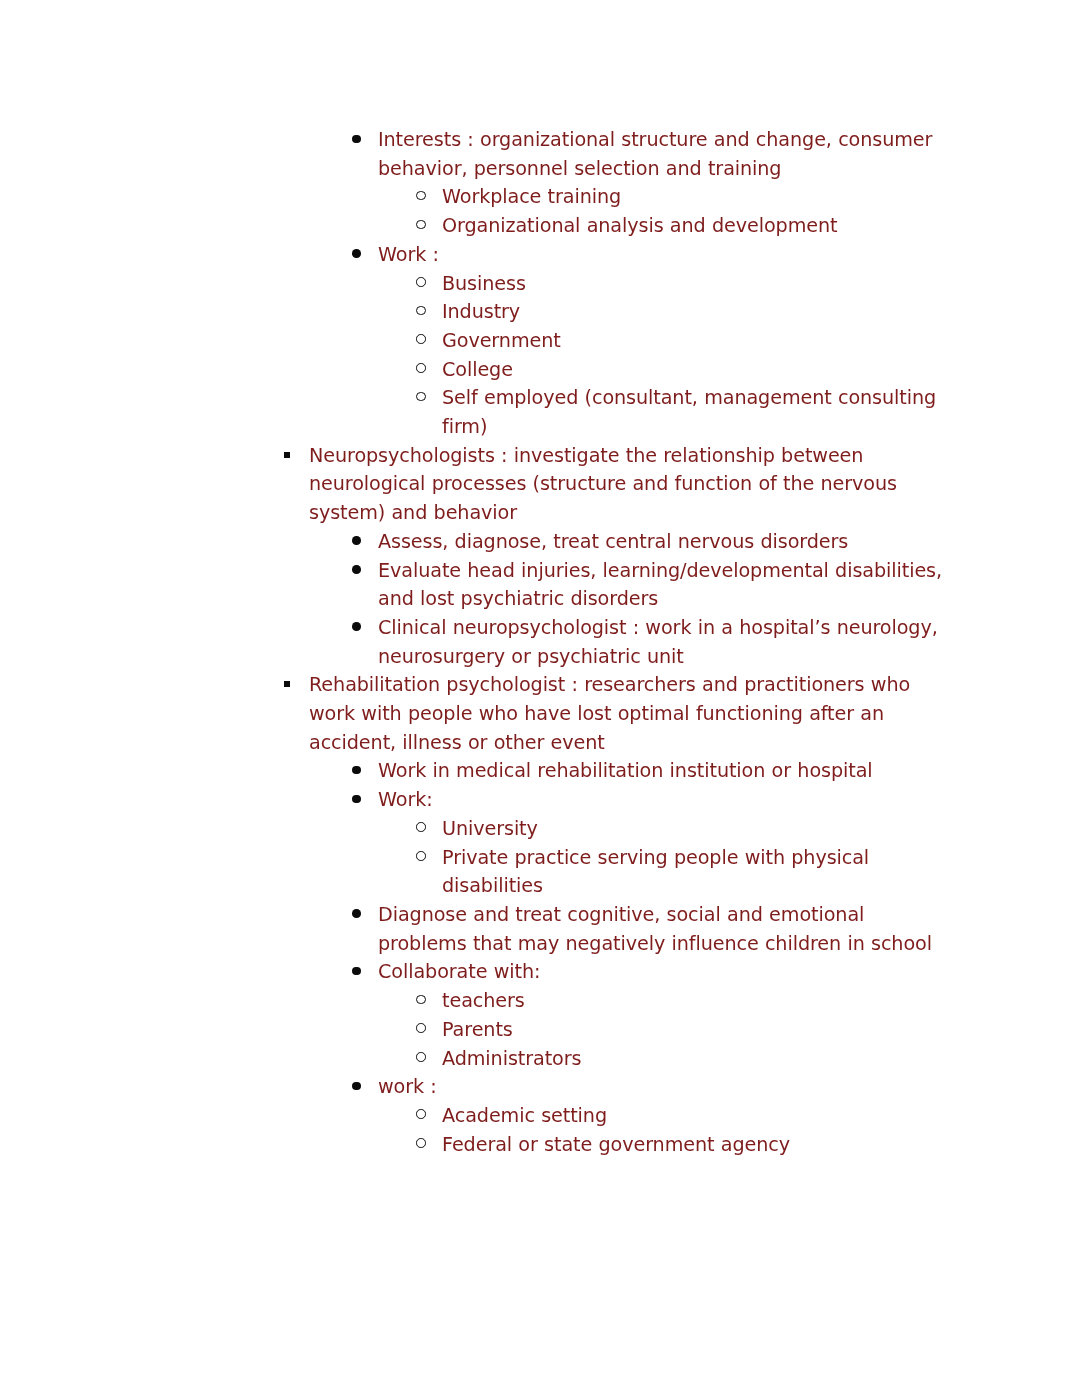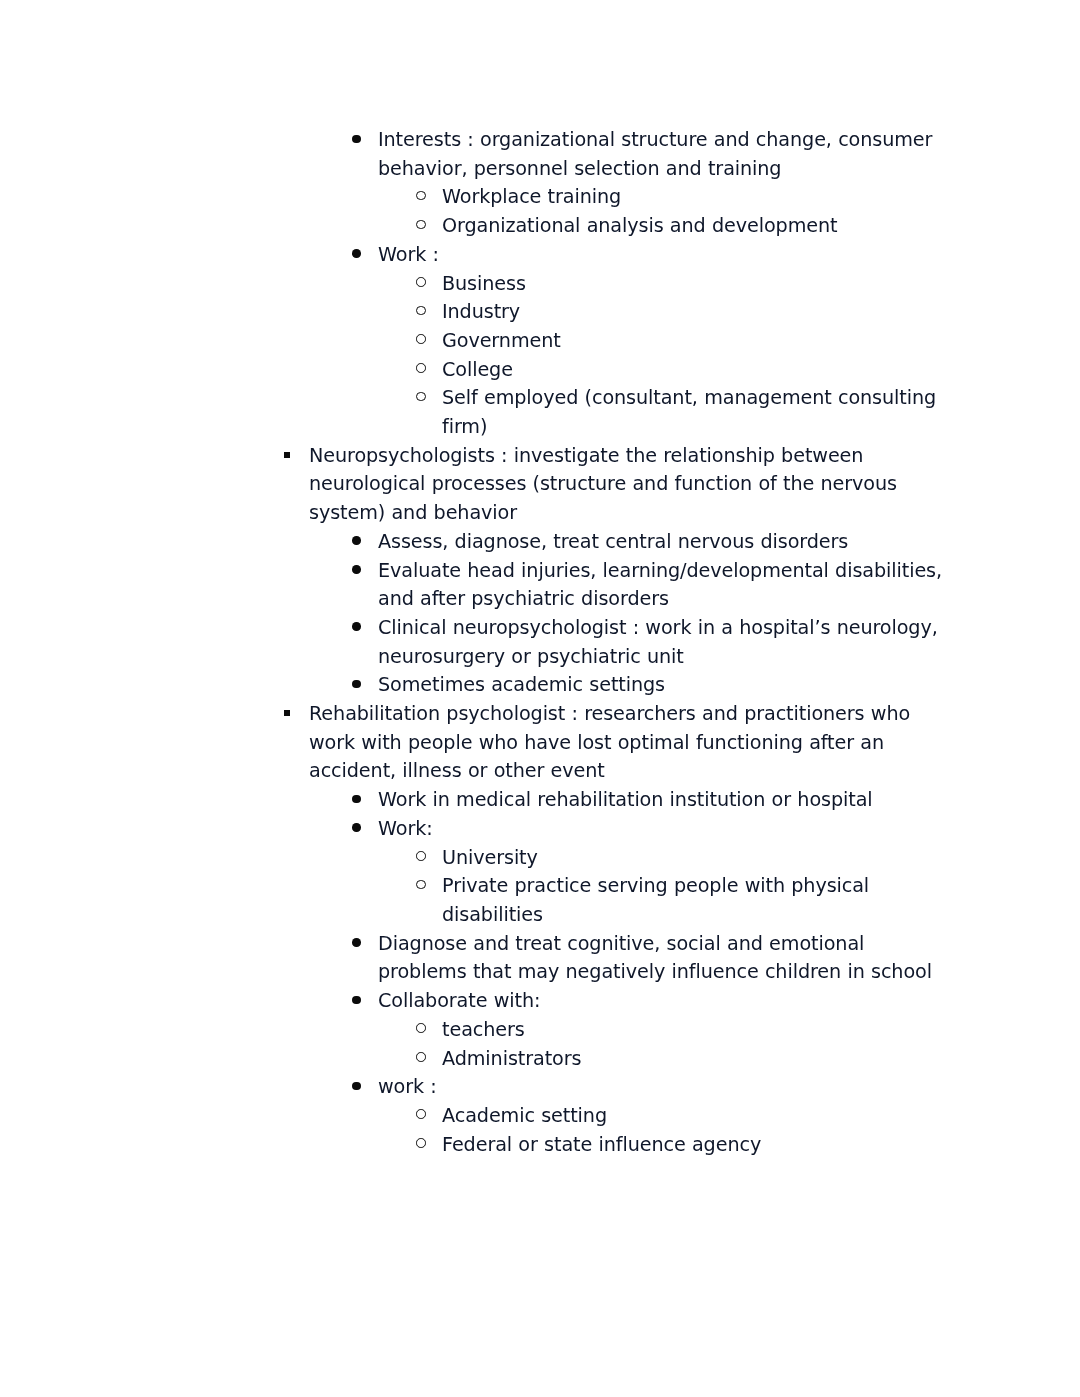--- a/index.html
+++ b/index.html
@@ -24,21 +24,21 @@
     width: 672px;
   }
 
   
   .item {
     display: flex;
     align-items: flex-start;
     font-size: 19.2px;
     line-height: 28.7px;
     letter-spacing: -0.1px;
-    color: #0f172a;
+    color: #7f1d1d;
   }
 
   .marker {
     flex: 0 0 auto;
     text-align: left;
     line-height: 28.7px;
     color: #0b0b0b;
     user-select: none;
   }
   .text {
@@ -143,29 +143,25 @@
       <div class="item lvl1">
         <span class="marker"><span class="sq"></span></span>
         <span class="text">Neuropsychologists : investigate the relationship between neurological processes (structure and function of the nervous system) and behavior</span>
       </div>
       <div class="item lvl2">
         <span class="marker"><span class="dot"></span></span>
         <span class="text">Assess, diagnose, treat central nervous disorders</span>
       </div>
       <div class="item lvl2">
         <span class="marker"><span class="dot"></span></span>
-        <span class="text">Evaluate head injuries, learning/developmental disabilities, and after psychiatric disorders</span>
+        <span class="text">Evaluate head injuries, learning/developmental disabilities, and lost psychiatric disorders</span>
       </div>
       <div class="item lvl2">
         <span class="marker"><span class="dot"></span></span>
         <span class="text">Clinical neuropsychologist : work in a hospital’s neurology, neurosurgery or psychiatric unit</span>
-      </div>
-      <div class="item lvl2">
-        <span class="marker"><span class="dot"></span></span>
-        <span class="text">Sometimes academic settings</span>
       </div>
       <div class="item lvl1">
         <span class="marker"><span class="sq"></span></span>
         <span class="text">Rehabilitation psychologist : researchers and practitioners who work with people who have lost optimal functioning after an accident, illness or other event</span>
       </div>
       <div class="item lvl2">
         <span class="marker"><span class="dot"></span></span>
         <span class="text">Work in medical rehabilitation institution or hospital</span>
       </div>
       <div class="item lvl2">
@@ -187,28 +183,32 @@
       <div class="item lvl2">
         <span class="marker"><span class="dot"></span></span>
         <span class="text">Collaborate with:</span>
       </div>
       <div class="item lvl3">
         <span class="marker"><span class="ring"></span></span>
         <span class="text">teachers</span>
       </div>
       <div class="item lvl3">
         <span class="marker"><span class="ring"></span></span>
+        <span class="text">Parents</span>
+      </div>
+      <div class="item lvl3">
+        <span class="marker"><span class="ring"></span></span>
         <span class="text">Administrators</span>
       </div>
       <div class="item lvl2">
         <span class="marker"><span class="dot"></span></span>
         <span class="text">work :</span>
       </div>
       <div class="item lvl3">
         <span class="marker"><span class="ring"></span></span>
         <span class="text">Academic setting</span>
       </div>
       <div class="item lvl3">
         <span class="marker"><span class="ring"></span></span>
-        <span class="text">Federal or state influence agency</span>
+        <span class="text">Federal or state government agency</span>
       </div>
     </div>
 </div>
 
 </body></html>

